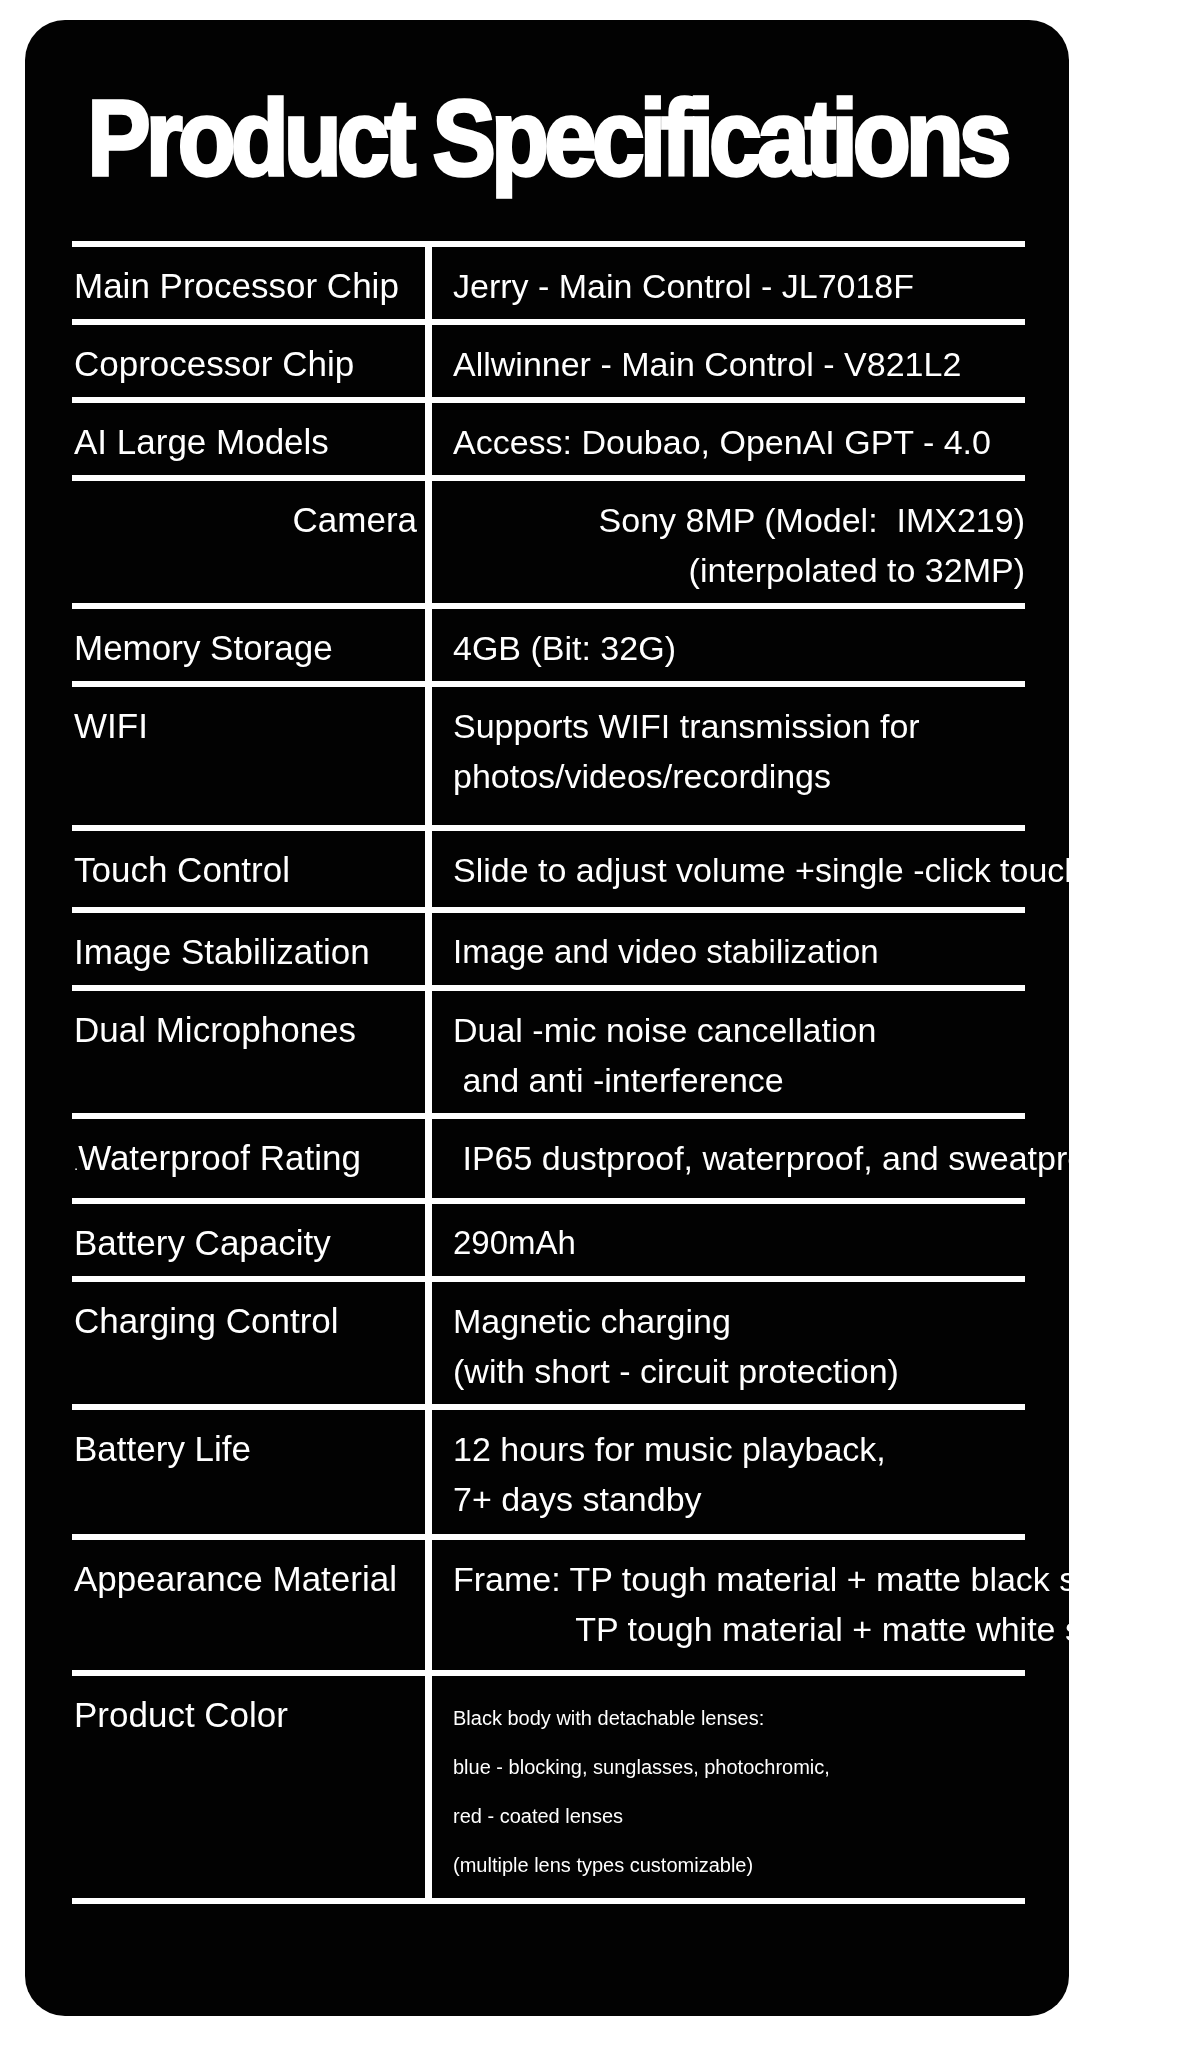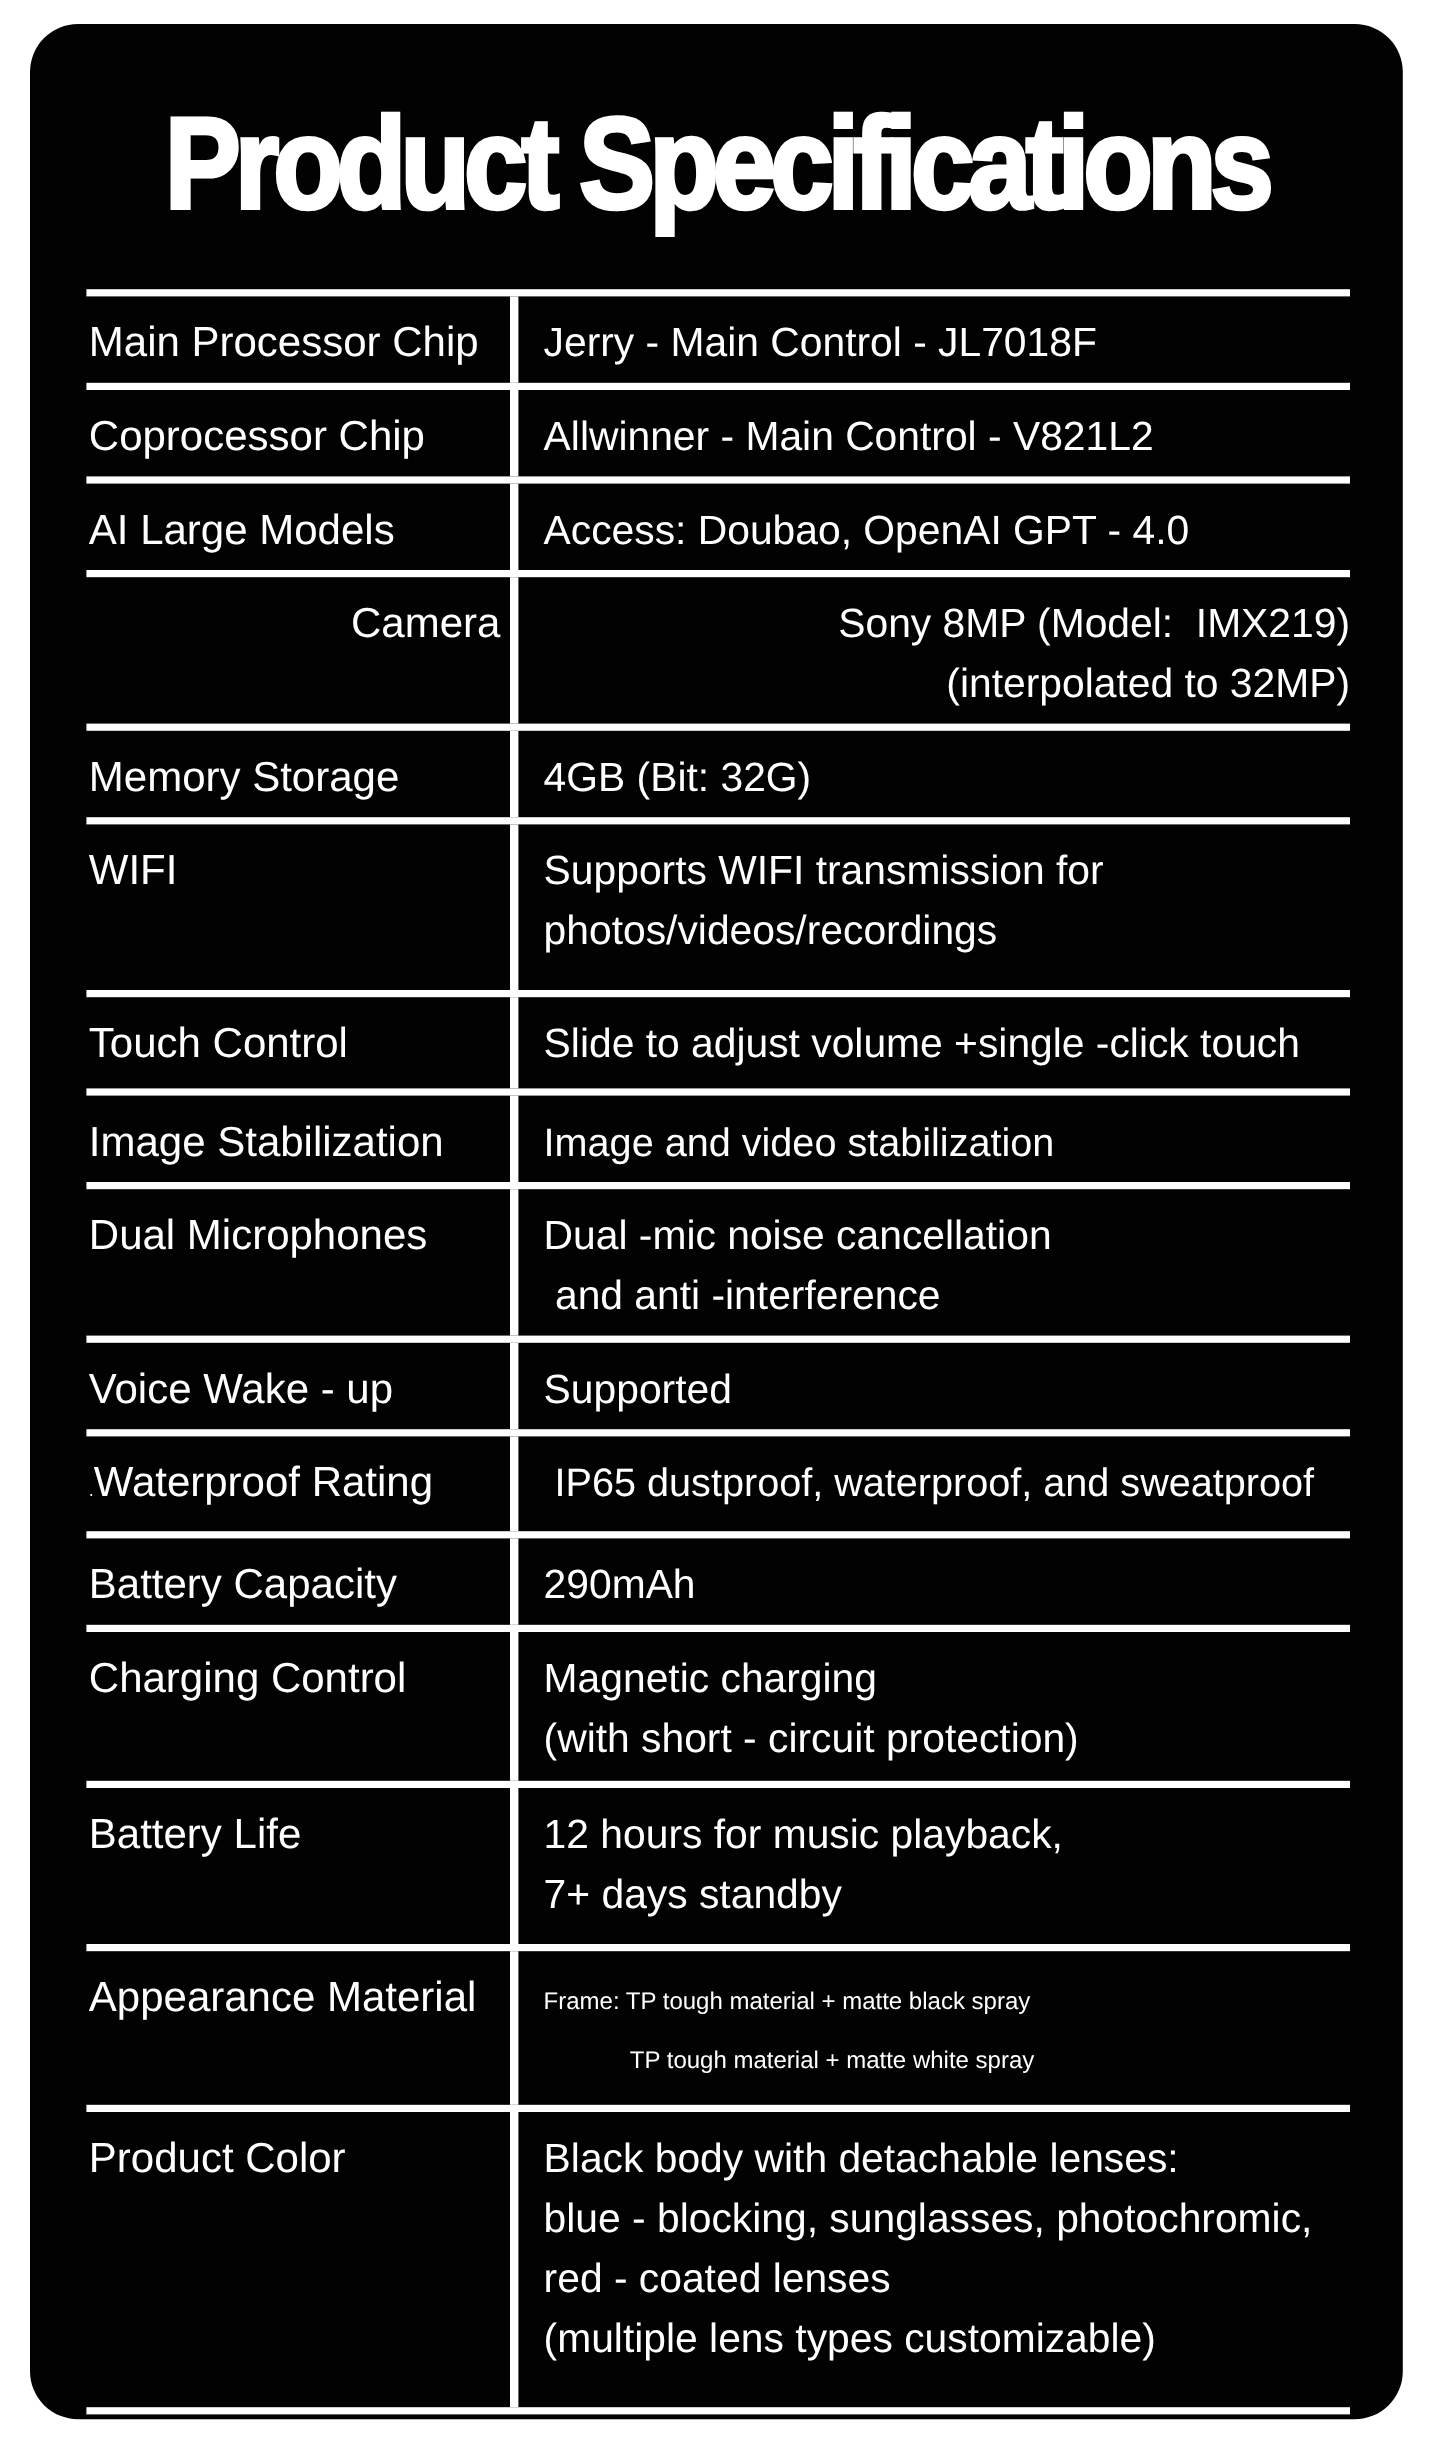--- a/index.html
+++ b/index.html
@@ -5,21 +5,21 @@
   * { box-sizing: border-box; margin: 0; padding: 0; }
   html, body {
     width: 1200px; height: 2047px;
     background: #ffffff;
     font-family: "Liberation Sans", "DejaVu Sans", sans-serif;
     overflow: hidden;
   }
   .card {
     position: absolute;
     left: 25px; top: 20px;
-    width: 1144px; height: 1996px;
+    width: 1044px; height: 1996px;
     background: #020202;
     border-radius: 40px;
     color: #ffffff;
     padding-top: 70px;
   }
   .page-title {
     text-align: center;
     font-size: 95px;
     font-weight: 900;
     letter-spacing: -5px;
@@ -128,24 +128,20 @@
       <div class="cell label">Image Stabilization</div>
       <div class="cell value">Image and video stabilization</div>
     </div>
 
     <div class="row">
       <div class="cell label">Dual Microphones</div>
       <div class="cell value">Dual -mic noise cancellation
  and anti -interference</div>
     </div>
 
-    <div class="row">
-      <div class="cell label">Voice Wake - up</div>
-      <div class="cell value">Supported</div>
-    </div>
 
     <div class="row">
       <div class="cell label"><span class="dot">.</span><span>Waterproof Rating</span></div>
       <div class="cell value"> IP65 dustproof, waterproof, and sweatproof</div>
     </div>
 
     <div class="row">
       <div class="cell label">Battery Capacity</div>
       <div class="cell value">290mAh</div>
     </div>

